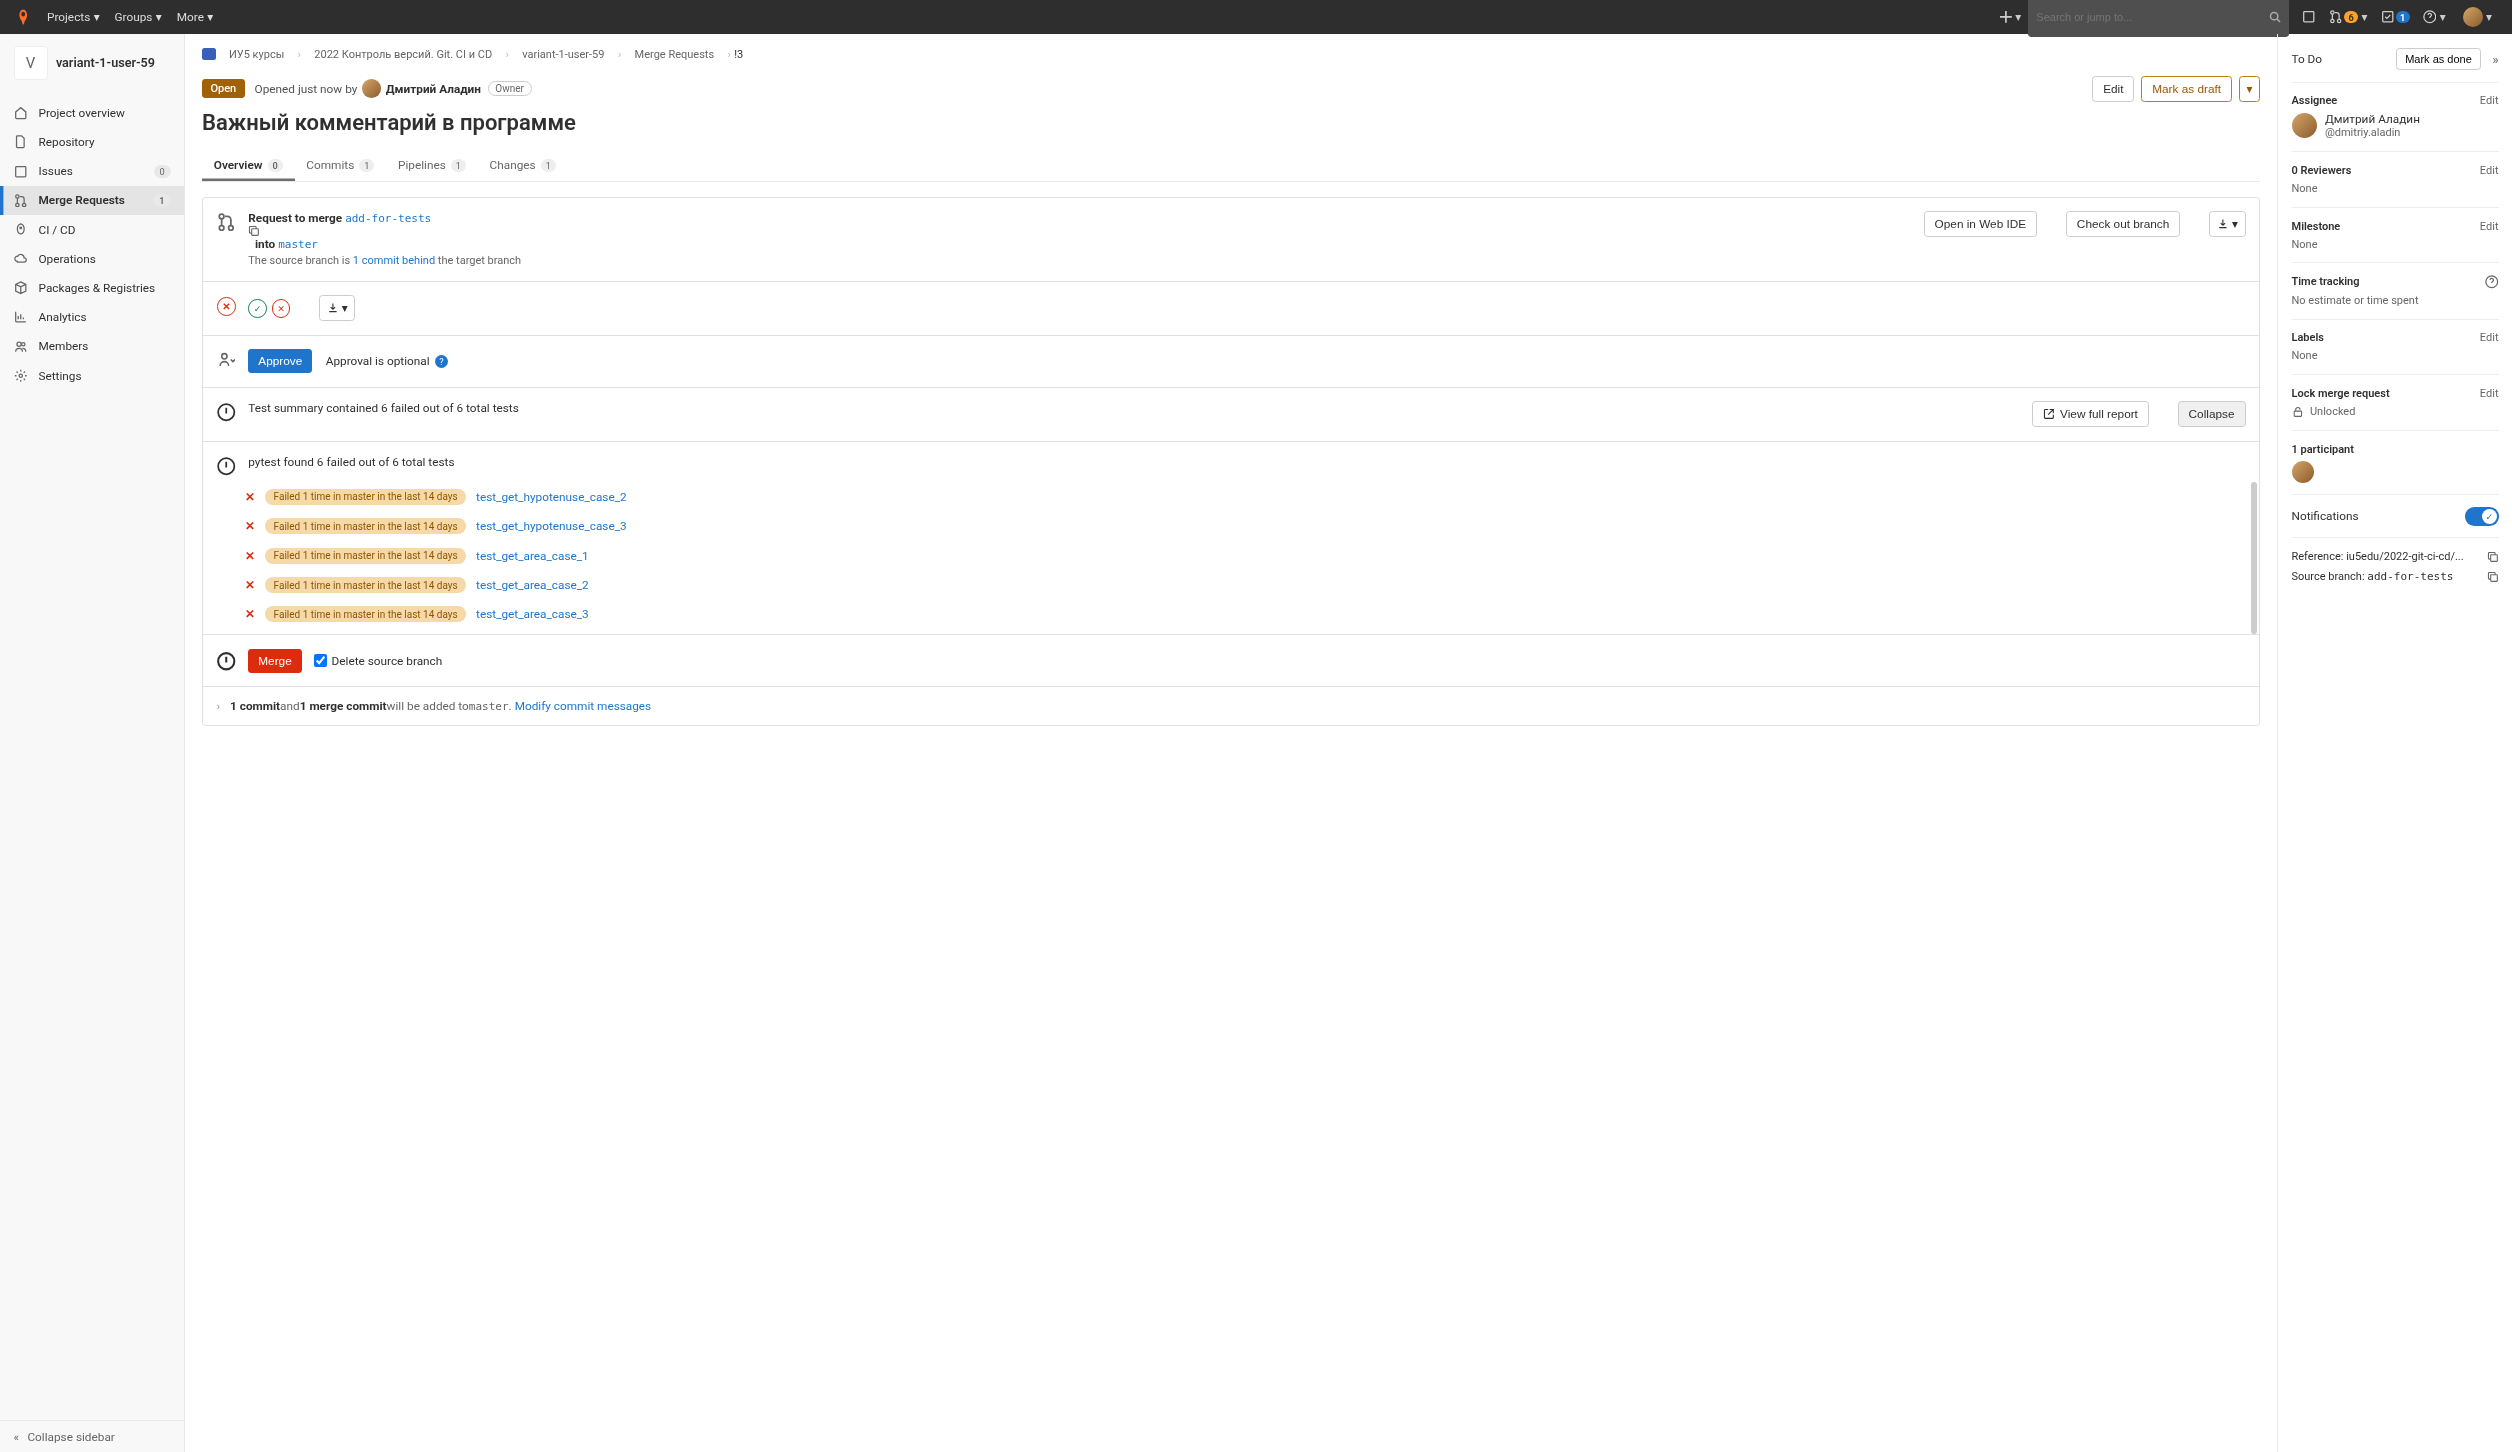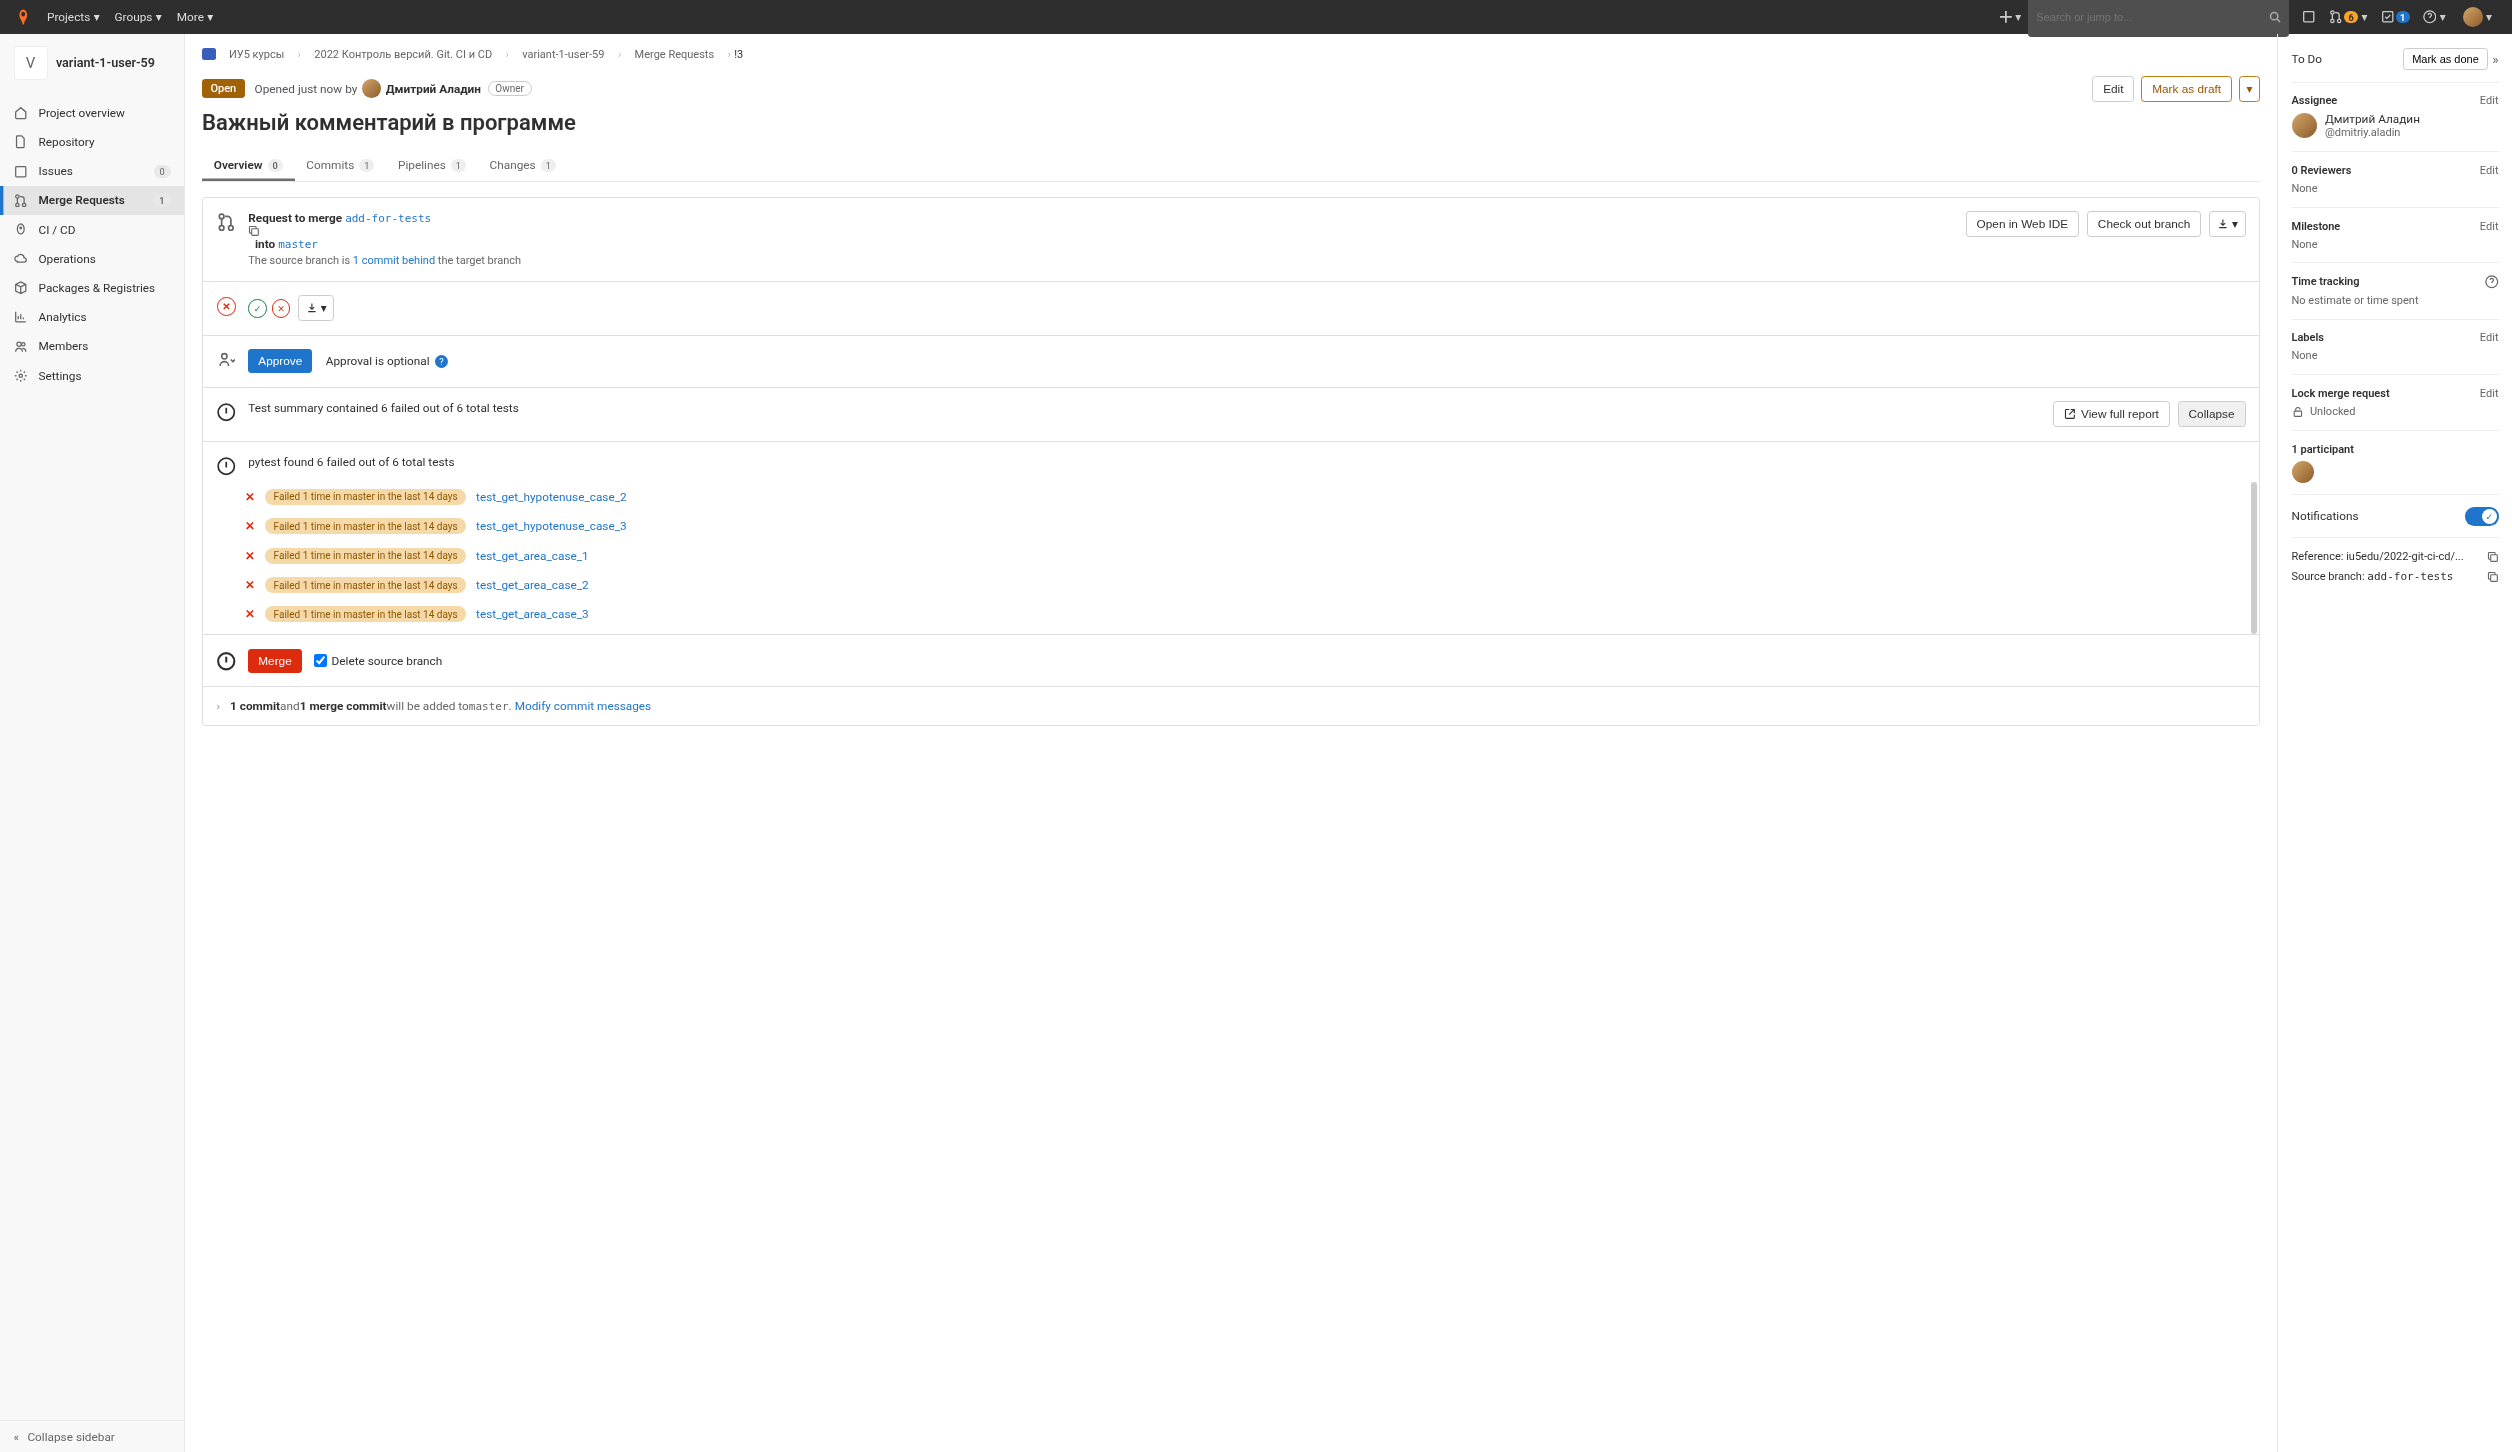--- a/index.html
+++ b/index.html
@@ -57,21 +57,21 @@
 .tabs { display: flex; border-bottom: 0.8px solid #e8e8e8; margin-bottom: 15px; }
 .tab { padding: 8.4px 11.8px; color: #666; cursor: pointer; display: flex; align-items: center; }
 .tab.active { color: #303030; font-weight: 600; box-shadow: inset 0 -2.5px 0 #6e6e6e; }
 .tab-count { background: #eee; color: #666; font-size: 9.2px; border-radius: 7.6px; padding: 0.8px 5px; margin-left: 5px; }
 
 .card { border: 0.8px solid #e0e0e0; border-radius: 3.4px; margin-bottom: 13.5px; }
 .card-section { padding: 13.5px; display: flex; align-items: flex-start; }
 .card-section + .card-section { border-top: 0.8px solid #e0e0e0; }
 .card-icon { width: 20px; margin-right: 11.8px; margin-top: 1.7px; color: #666; display:flex; align-items:center; justify-content:center; }
 .card-body { flex: 1; }
-.card-actions { display: flex; align-items: center; gap: 1px; }
+.card-actions { display: flex; align-items: center; gap: 22px; }
 
 .code-ref { font-family: Menlo, monospace; color: #1f75cb; font-size: 11px; }
 .muted { color: #666; font-size: 11px; }
 .link { color: #1f75cb; }
 
 .pipe-status { display:flex; gap:5px; }
 .pipe-circle { width:18.5px; height:18.5px; border-radius:50%; border:1.7px solid; display:flex; align-items:center; justify-content:center; font-size:9.2px; }
 .pipe-circle.pass { border-color:#108548; color:#108548; }
 .pipe-circle.fail { border-color:#dd2b0e; color:#dd2b0e; }
 
@@ -483,21 +483,21 @@
         <span style="margin-right:10px;color:#999">›</span>
         <b style="color:#303030">1 commit</b><span> and </span><b style="color:#303030">1 merge commit</b><span> will be added to </span><span class="mono-sm">master</span>.&nbsp;
         <a class="link">Modify commit messages</a>
       </div>
     </div>
   </div>
 
   <div class="right-sidebar">
     <div class="rs-row">
       <span>To Do</span>
-      <div style="display:flex;align-items:center;gap:4px">
+      <div style="display:flex;align-items:center;gap:11px">
         <button class="btn-outline">Mark as done</button>
         <span class="expand-icon">»</span>
       </div>
     </div>
 
     <div class="rs-section">
       <div class="rs-label">
           <span>Assignee</span>
           <span class="rs-edit">Edit</span>
         </div>

